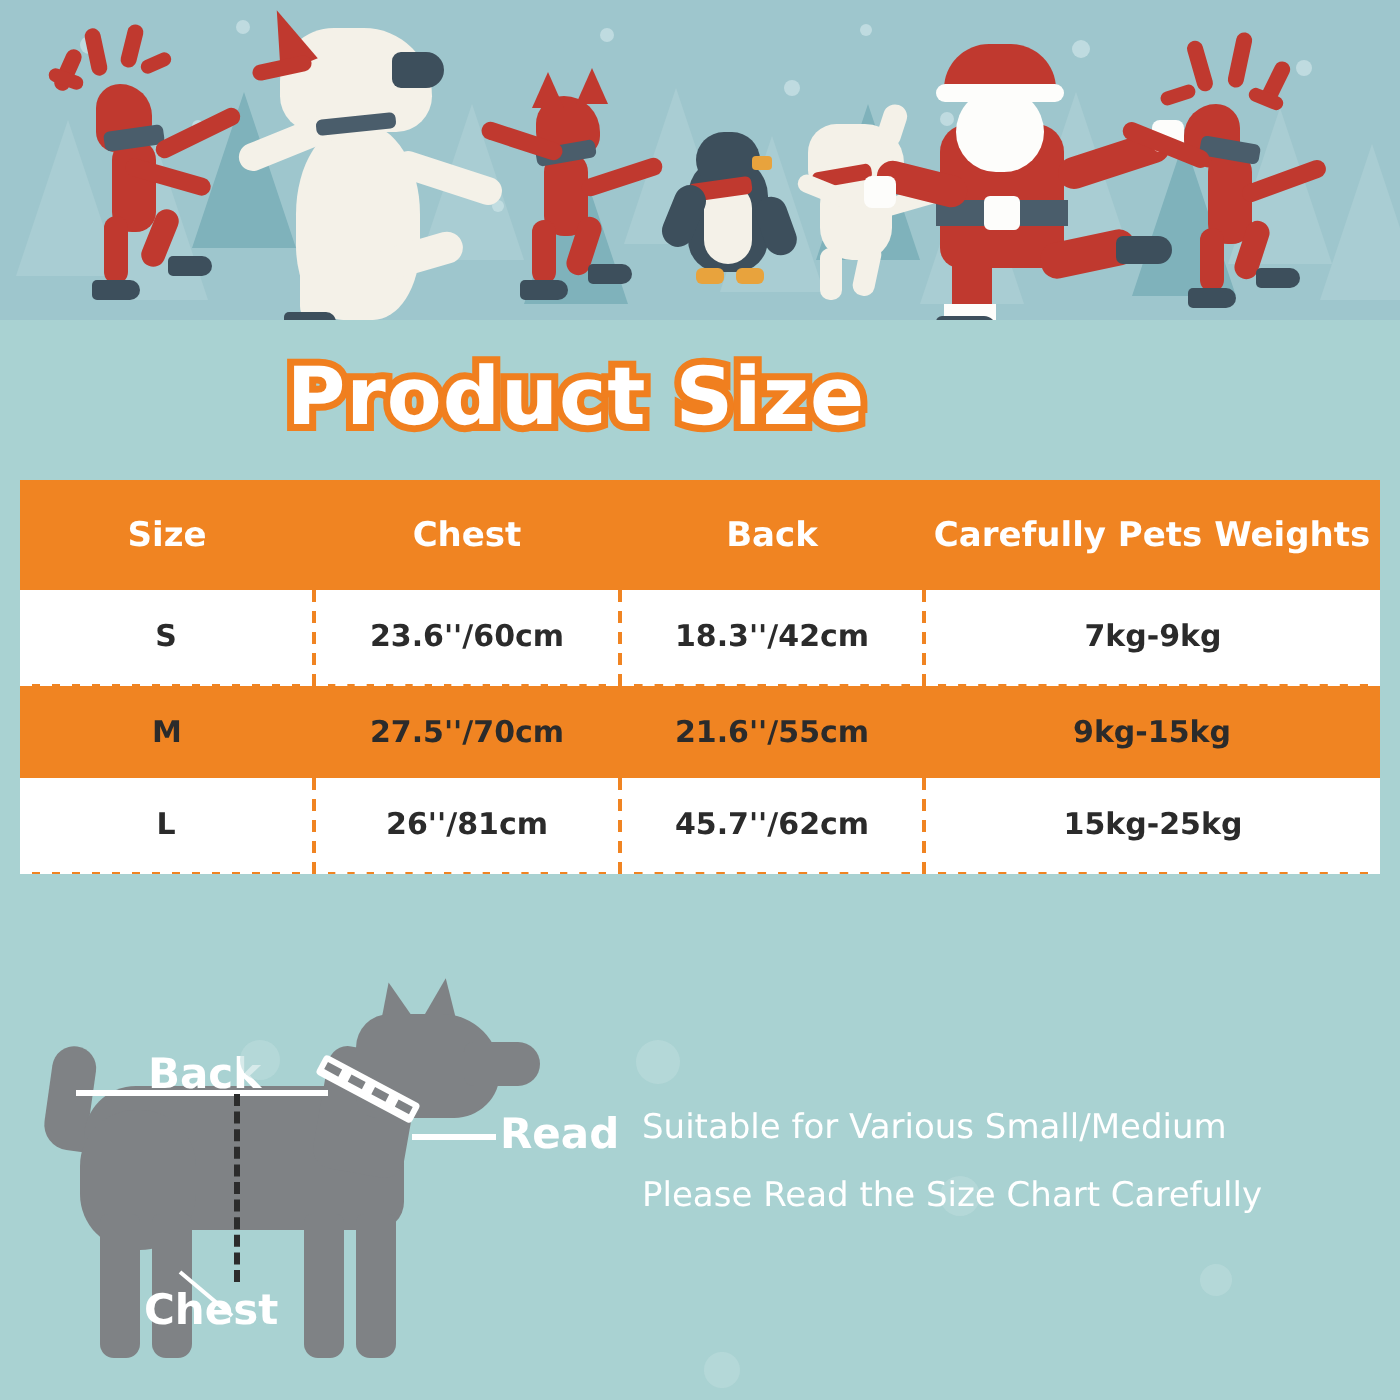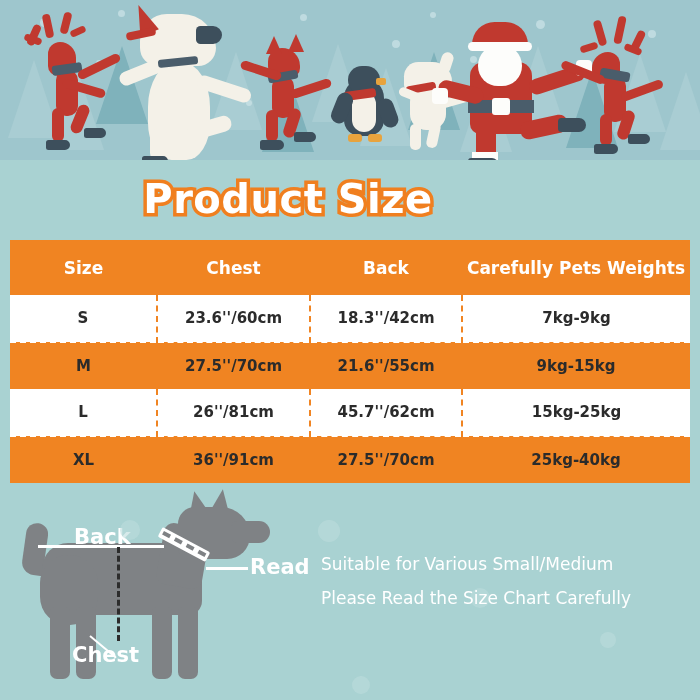--- a/index.html
+++ b/index.html
@@ -449,26 +449,20 @@
         <td>27.5''/70cm</td>
         <td>21.6''/55cm</td>
         <td>9kg-15kg</td>
       </tr>
       <tr class="row-white">
         <td>L</td>
         <td class="divcol">26''/81cm</td>
         <td class="divcol">45.7''/62cm</td>
         <td class="divcol">15kg-25kg</td>
       </tr>
-      <tr class="row-orange">
-        <td>XL</td>
-        <td>36''/91cm</td>
-        <td>27.5''/70cm</td>
-        <td>25kg-40kg</td>
-      </tr>
     </tbody>
   </table>
 
   <div id="dog-area">
     <div class="dpart" id="dog-tail"></div>
     <div class="dpart" id="dog-body"></div>
     <div class="dpart" id="haunch"></div>
     <div class="dpart" id="dog-neck"></div>
     <div class="dpart" id="dog-ear1"></div>
     <div class="dpart" id="dog-ear2"></div>

